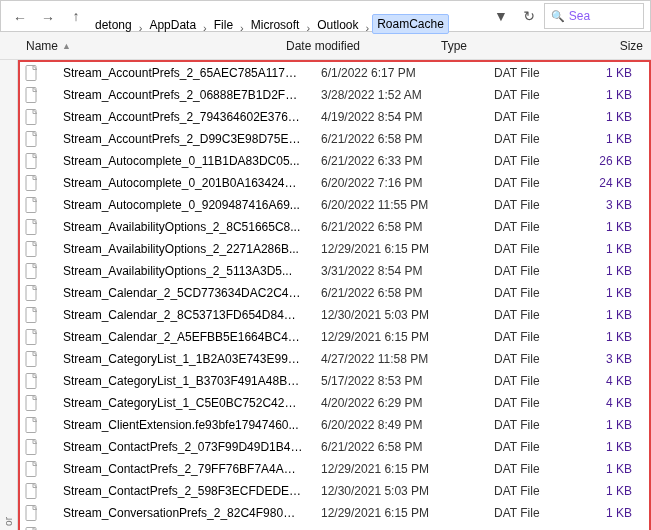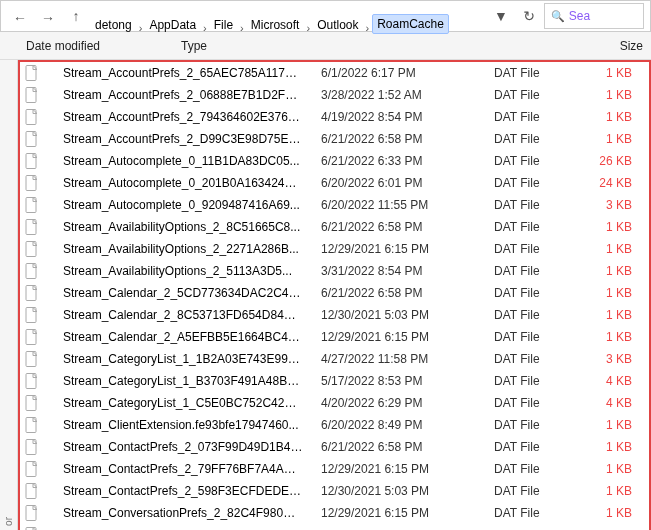--- a/index.html
+++ b/index.html
@@ -123,21 +123,21 @@
       width: 16px;
       height: 16px;
       margin-right: 4px;
       flex-shrink: 0;
     }
     .file-icon svg { width: 14px; height: 16px; }
 
     .cell-name { flex: 0 0 240px; overflow: hidden; text-overflow: ellipsis; white-space: nowrap; color: #000; font-size: 12px; }
     .cell-modified { flex: 0 0 155px; color: #333; font-size: 12px; }
     .cell-type { flex: 0 0 80px; color: #333; font-size: 12px; }
-    .cell-size { flex: 1; color: #ef4444; font-size: 12px; text-align: right; padding-right: 12px; }
+    .cell-size { flex: 1; color: #4c1d95; font-size: 12px; text-align: right; padding-right: 12px; }
 
     
     .file-list::-webkit-scrollbar { width: 14px; }
     .file-list::-webkit-scrollbar-track { background: #f0f0f0; }
     .file-list::-webkit-scrollbar-thumb { background: #c0c0c0; border: 2px solid #f0f0f0; border-radius: 4px; }
 
     
     .highlight-group {
       border: 2px solid #e04444;
       margin: 0;
@@ -166,20 +166,24 @@
   <button class="addr-btn">▼</button>
   <button class="addr-btn">↻</button>
   <div class="search-box">
     <span class="search-icon">🔍</span>
     <span style="color:#8b5cf6; font-size:12px;">Sea</span>
   </div>
 </div>
 
 <div class="col-headers">
   <div style="width:18px;"></div>
+  <div class="col-name">
+    <span>Name</span>
+    <span style="margin-left:4px; font-size:9px; color:#888;">▲</span>
+  </div>
   <div class="col-modified">Date modified</div>
   <div class="col-type">Type</div>
   <div class="col-size">Size</div>
 </div>
 
 <div class="file-list-wrapper">
   <div class="left-panel">
     <span style="writing-mode: vertical-lr; transform: rotate(180deg); font-size:10px; color:#777;">or</span>
   </div>
   <div class="file-list" id="file-list">
@@ -239,21 +243,21 @@
           <div class="cell-type">DAT File</div>
           <div class="cell-size">26 KB</div>
         </div>
         <div class="file-row">
           <div class="file-icon"><svg viewBox="0 0 14 16" fill="none" xmlns="http://www.w3.org/2000/svg">
     <rect x="1" y="0.5" width="10" height="15" rx="1" fill="white" stroke="#aaa" stroke-width="1"></rect>
     <path d="M8 0.5 L8 4.5 L12 4.5" fill="none" stroke="#aaa" stroke-width="1"></path>
     <path d="M8 0.5 L11.5 4" fill="#e8e8e8" stroke="#aaa" stroke-width="1"></path>
   </svg></div>
           <div class="cell-name">Stream_Autocomplete_0_201B0A16342400...</div>
-          <div class="cell-modified">6/20/2022 6:01 PM</div>
+          <div class="cell-modified">6/20/2022 7:16 PM</div>
           <div class="cell-type">DAT File</div>
           <div class="cell-size">24 KB</div>
         </div>
         <div class="file-row">
           <div class="file-icon"><svg viewBox="0 0 14 16" fill="none" xmlns="http://www.w3.org/2000/svg">
     <rect x="1" y="0.5" width="10" height="15" rx="1" fill="white" stroke="#aaa" stroke-width="1"></rect>
     <path d="M8 0.5 L8 4.5 L12 4.5" fill="none" stroke="#aaa" stroke-width="1"></path>
     <path d="M8 0.5 L11.5 4" fill="#e8e8e8" stroke="#aaa" stroke-width="1"></path>
   </svg></div>
           <div class="cell-name">Stream_Autocomplete_0_9209487416A69...</div>

